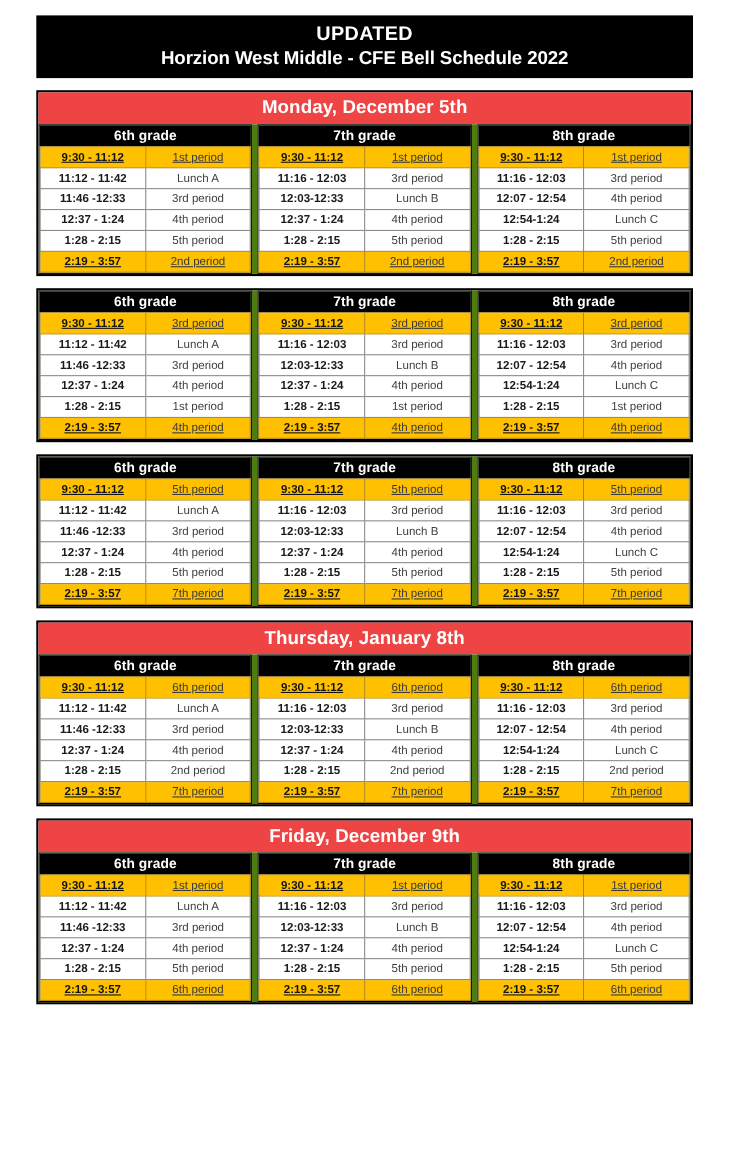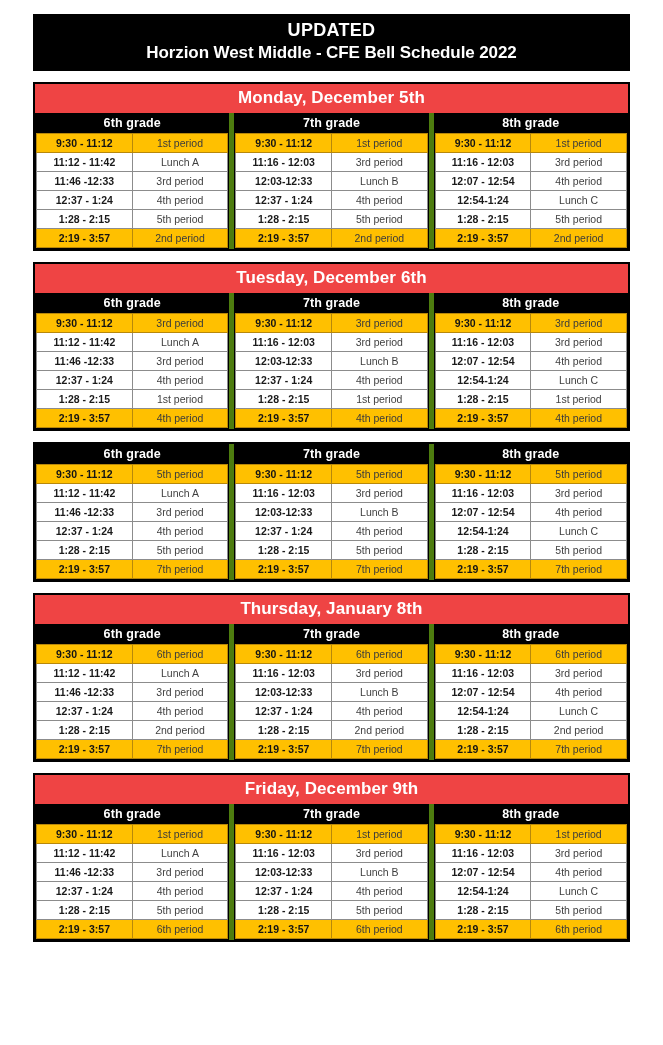--- a/index.html
+++ b/index.html
@@ -103,20 +103,21 @@
     font-weight: bold;
     width: 50%;
   }
   table.sched td.label {
     font-weight: normal;
     width: 50%;
   }
   table.sched tr.hl td {
     background: #FFC000;
     border-color: #b8880a;
+    text-decoration: underline;
   }
   table.sched tr.hl td.time { color: #141414; }
   table.sched tr.hl td.label { color: #3b3b3b; }
   table.sched tr:not(.hl) td { background: #ffffff; }
   table.sched tr:not(.hl) td.label { color: #3f3f3f; }
 </style>
 </head>
 <body>
 
 <div class="page">
@@ -219,21 +220,20 @@
                 <tr class="hl">
                   <td class="time">2:19 - 3:57</td>
                   <td class="label">2nd period</td>
                 </tr>
               </tbody>
             </table>
           </div>
         </div>
       </div>
       <div class="day-block">
-        <div class="day-header">Tuesday, December 6th</div>
         <div class="grades-row">
           <div class="grade-col">
             <div class="grade-title">6th grade</div>
             <table class="sched">
               <tbody>
                 <tr class="hl">
                   <td class="time">9:30 - 11:12</td>
                   <td class="label">3rd period</td>
                 </tr>
                 <tr>

